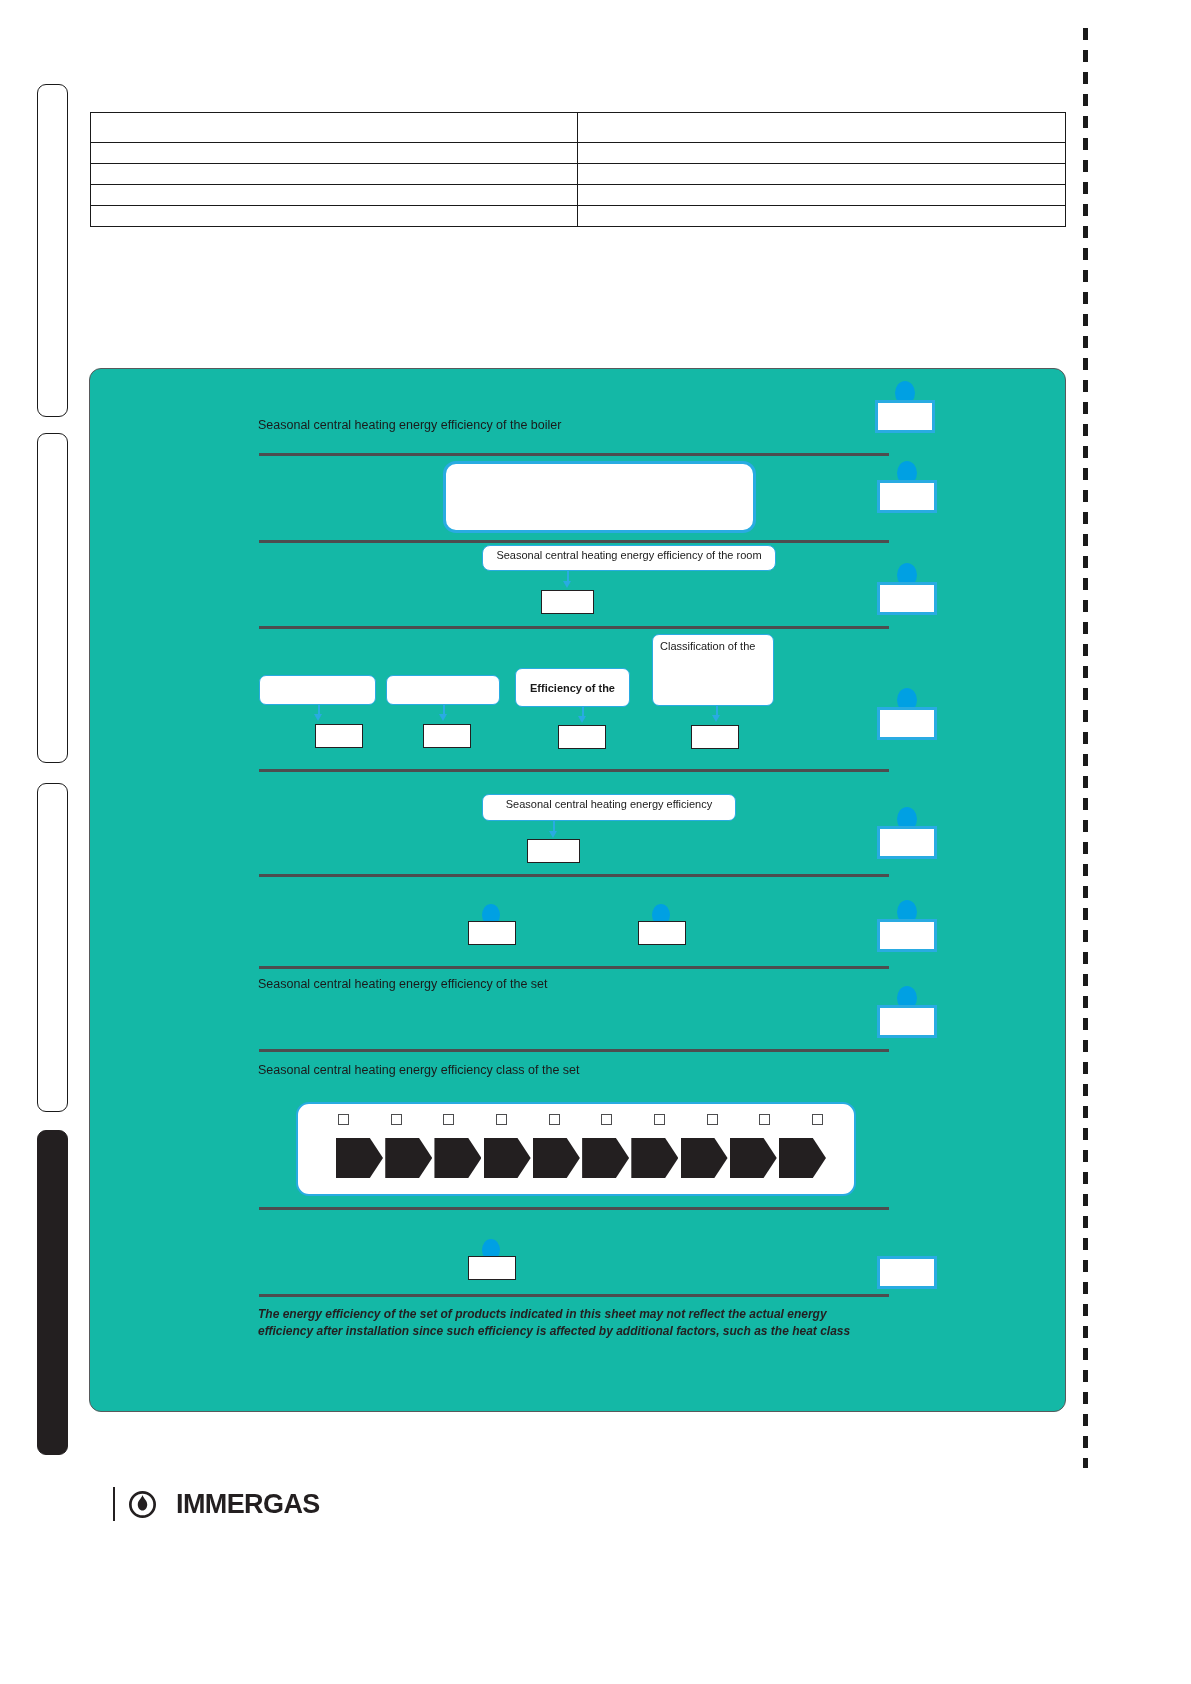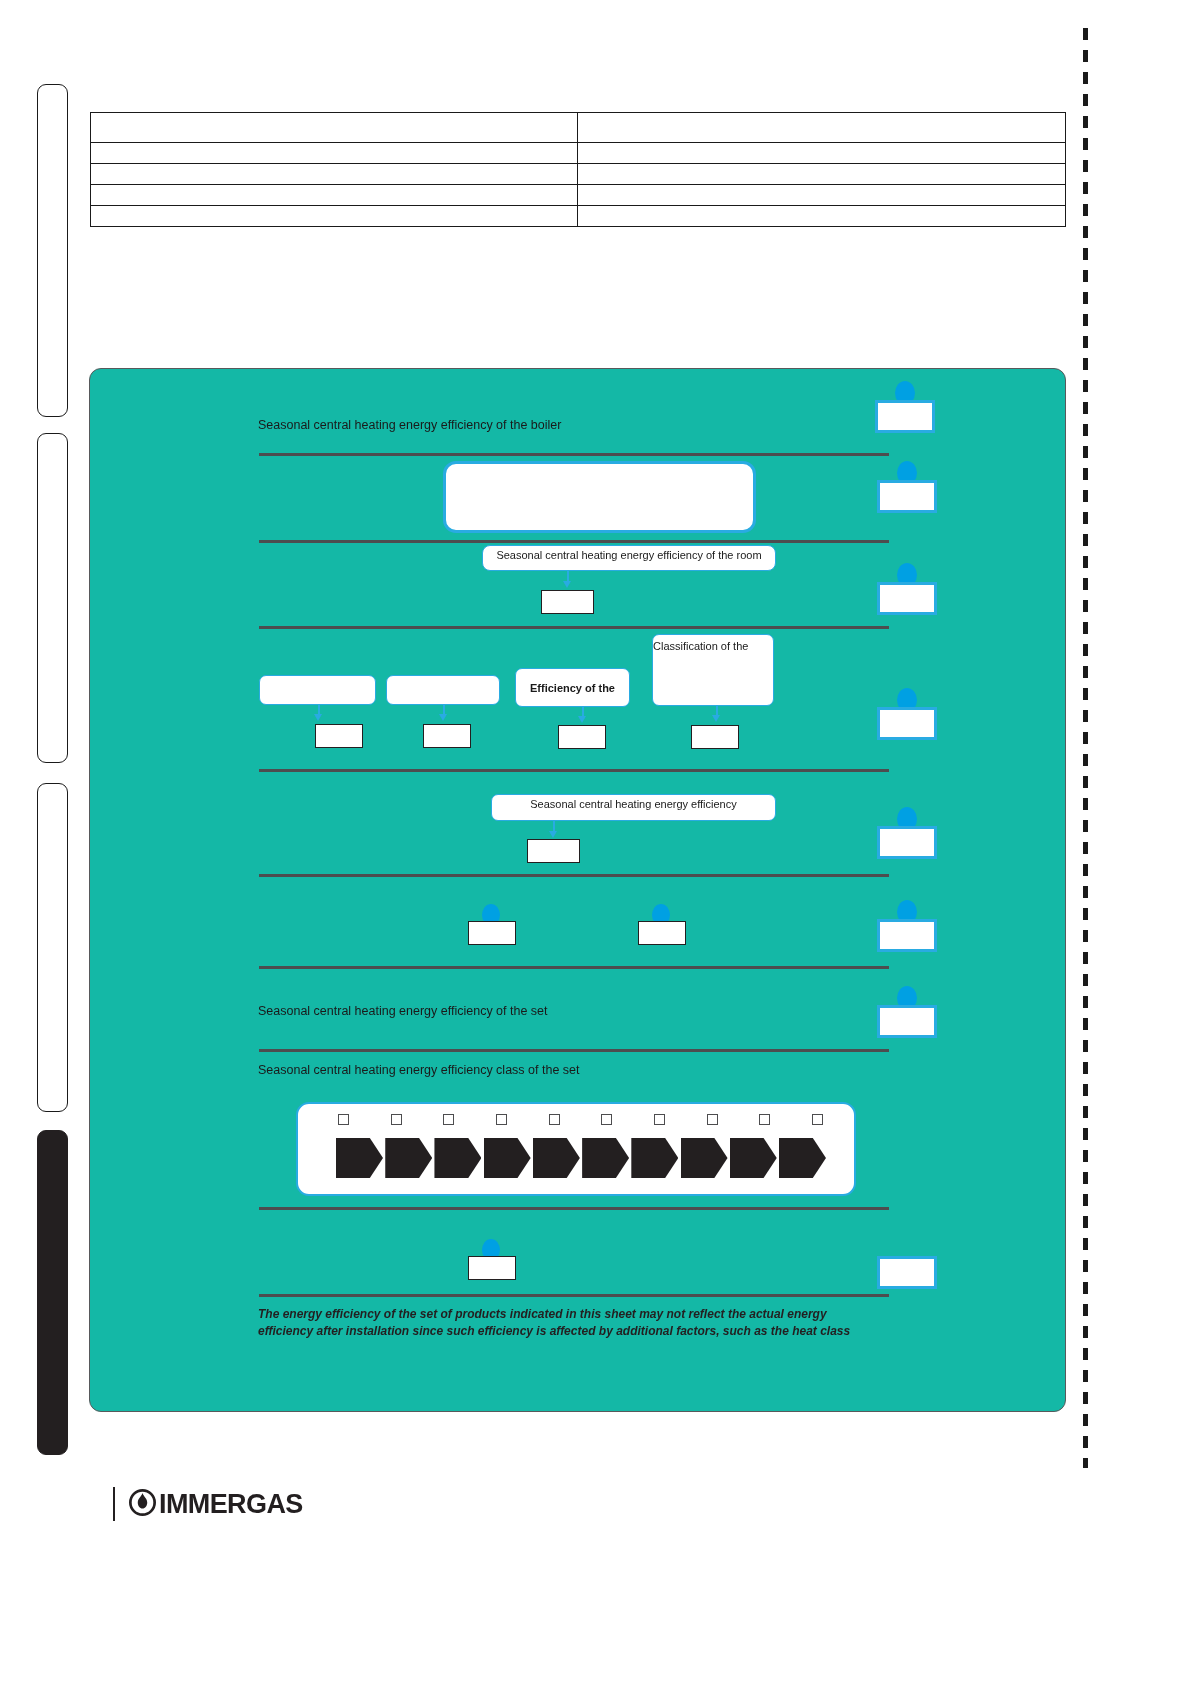--- a/index.html
+++ b/index.html
@@ -223,21 +223,22 @@
     align-items: center;
     gap: 14px;
   }
   .footer-rule {
     width: 2px;
     height: 34px;
     background: #231f20;
   }
   .logo {
     display: flex;
-    gap: 3px;
+    align-items: center;
+    gap: 20px;
   }
   .logo-mark {
     width: 27px; height: 27px;
   }
   .logo-text {
     font-size: 27px;
     font-weight: bold;
     letter-spacing: -0.6px;
     color: #231f20;
     font-family: "Liberation Sans", sans-serif;
@@ -309,49 +310,49 @@
   <div class="blue-box center-v" style="left:296px; top:306px; width:114px; height:30px;"></div>
   <div class="arrow-down" style="left:353px; top:336px; height:11px;"></div>
   <div class="arrow-head" style="left:349px; top:345px;"></div>
   <div class="val-cell" style="left:333px; top:355px; width:48px; height:24px;"></div>
 
   <div class="blue-box center-v" style="left:425px; top:299px; width:115px; height:39px;font-weight:bold;">Efficiency of the</div>
   <div class="arrow-down" style="left:492px; top:338px; height:11px;"></div>
   <div class="arrow-head" style="left:488px; top:347px;"></div>
   <div class="val-cell" style="left:468px; top:356px; width:48px; height:24px;"></div>
 
-  <div class="blue-box" style="left:562px; top:265px; width:122px; height:72px; padding-top:5px; text-align:left; ">Classification of the</div>
+  <div class="blue-box" style="left:562px; top:265px; width:122px; height:72px; padding-top:5px; text-align:left; padding-left:7px;">Classification of the</div>
   <div class="arrow-down" style="left:626px; top:337px; height:11px;"></div>
   <div class="arrow-head" style="left:622px; top:346px;"></div>
   <div class="val-cell" style="left:601px; top:356px; width:48px; height:24px;"></div>
 
   <div class="dot" style="left:807px; top:319px;"></div>
   <div class="blue-cell" style="left:787px; top:338px; width:60px; height:33px;"></div>
 
   <div class="hrule" style="top:400px;"></div>
 
-  <div class="blue-box" style="left:392px; top:425px; width:285px; height:27px;margin-left:9px;">Seasonal central heating energy efficiency</div>
+  <div class="blue-box" style="left:392px; top:425px; width:254px; height:27px;">Seasonal central heating energy efficiency</div>
   <div class="arrow-down" style="left:463px; top:452px; height:12px;"></div>
   <div class="arrow-head" style="left:459px; top:462px;"></div>
   <div class="val-cell" style="left:437px; top:470px; width:53px; height:24px;"></div>
   <div class="dot" style="left:807px; top:438px;"></div>
   <div class="blue-cell" style="left:787px; top:457px; width:60px; height:33px;"></div>
 
   <div class="hrule" style="top:505px;"></div>
 
   <div class="dot small" style="left:392px; top:535px;"></div>
   <div class="val-cell" style="left:378px; top:552px; width:48px; height:24px;"></div>
   <div class="dot small" style="left:562px; top:535px;"></div>
   <div class="val-cell" style="left:548px; top:552px; width:48px; height:24px;"></div>
   <div class="dot" style="left:807px; top:531px;"></div>
   <div class="blue-cell" style="left:787px; top:550px; width:60px; height:33px;"></div>
 
   <div class="hrule" style="top:597px;"></div>
 
-  <div class="plain-label" style="left:168px; top:635px;">Seasonal central heating energy efficiency of the set</div>
+  <div class="plain-label" style="left:168px; top:608px;">Seasonal central heating energy efficiency of the set</div>
   <div class="dot" style="left:807px; top:617px;"></div>
   <div class="blue-cell" style="left:787px; top:636px; width:60px; height:33px;"></div>
 
   <div class="hrule" style="top:680px;"></div>
 
   <div class="plain-label" style="left:168px; top:694px;">Seasonal central heating energy efficiency class of the set</div>
 
   <div class="scale-wrap">
     <div class="scale-row-boxes">
       <span class="class-check"></span>

